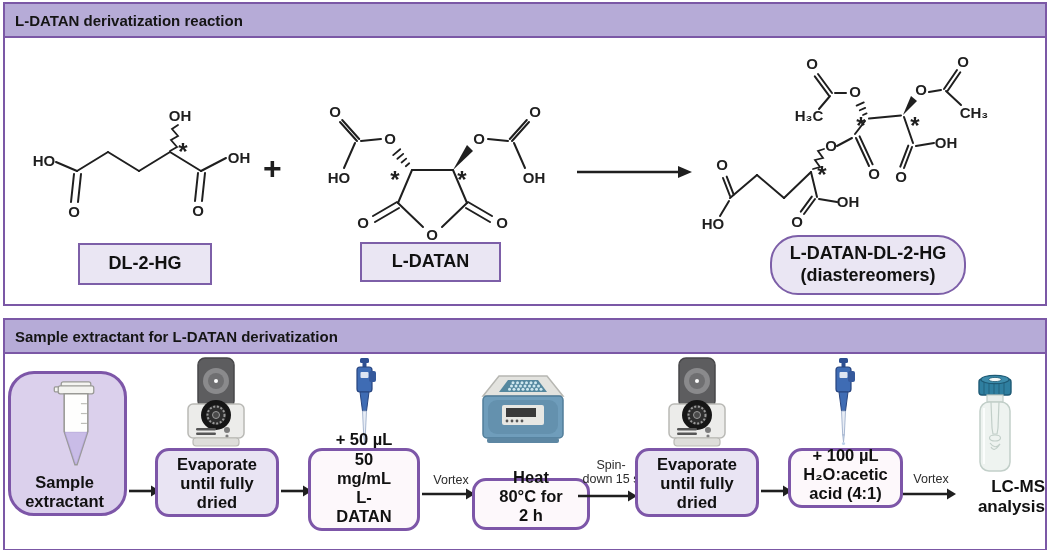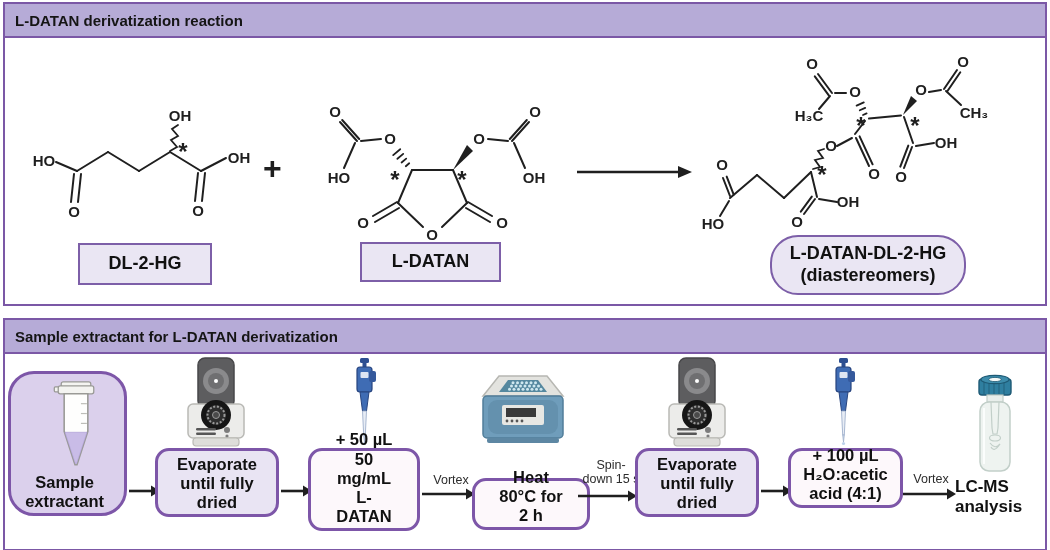--- a/index.html
+++ b/index.html
@@ -24,21 +24,21 @@
   .flow-text{position:absolute;font-size:12.5px;color:#2c2c2c;text-align:center;line-height:1.15;}
   .plus{position:absolute;font-size:32px;font-weight:bold;color:#1f1f1f;}
   .structure line,.structure polyline{stroke:#1f1f1f;stroke-width:2;fill:none;stroke-linecap:round;}
   .structure .thin{stroke-width:1.8;}
   .structure polygon{fill:#1f1f1f;stroke:none;}
   .structure text{fill:#1f1f1f;text-anchor:middle;font-family:"Liberation Sans","DejaVu Sans",sans-serif;}
   .structure .atom{font-size:15px;font-weight:bold;}
   .structure .star{font-size:24px;font-weight:bold;}
   .arrow line{stroke:#1f1f1f;stroke-width:2.6;}
   .arrow polygon{fill:#1f1f1f;}
-  .bigtext{position:absolute;font-weight:bold;font-size:17px;text-align:left;line-height:1.18;color:#111;}
+  .bigtext{position:absolute;font-weight:bold;font-size:17px;text-align:right;line-height:1.18;color:#111;}
 </style>
 </head>
 <body>
 
 <div id="canvas">
 
   <div class="panel" id="panel1">
     <div class="phead">L-DATAN derivatization reaction</div>
     <div class="pbody">
 

